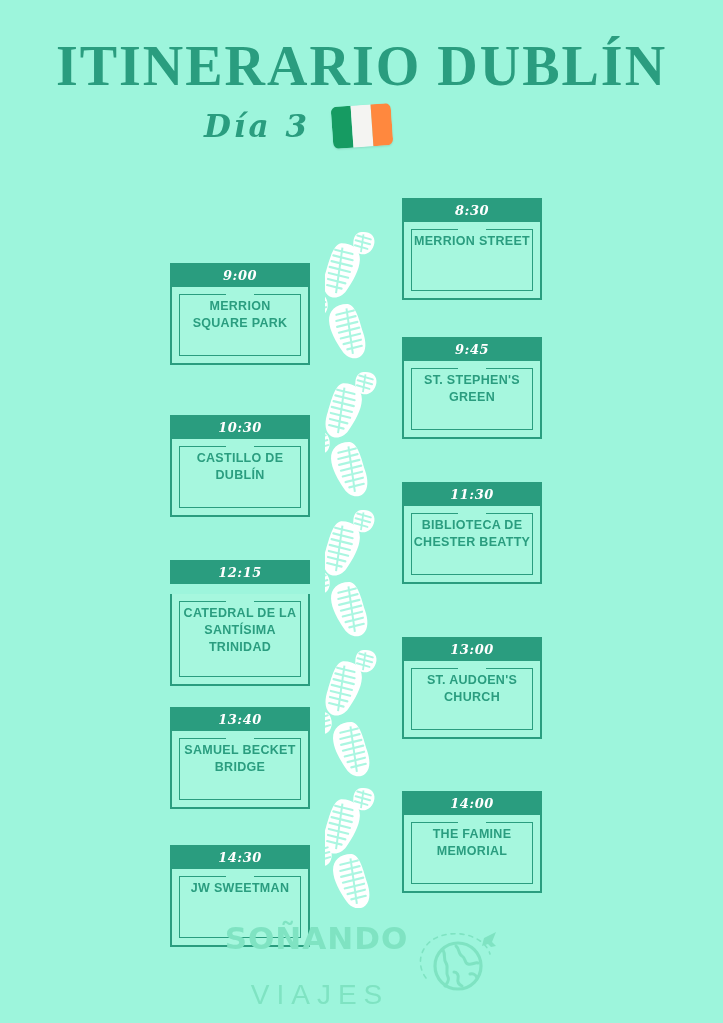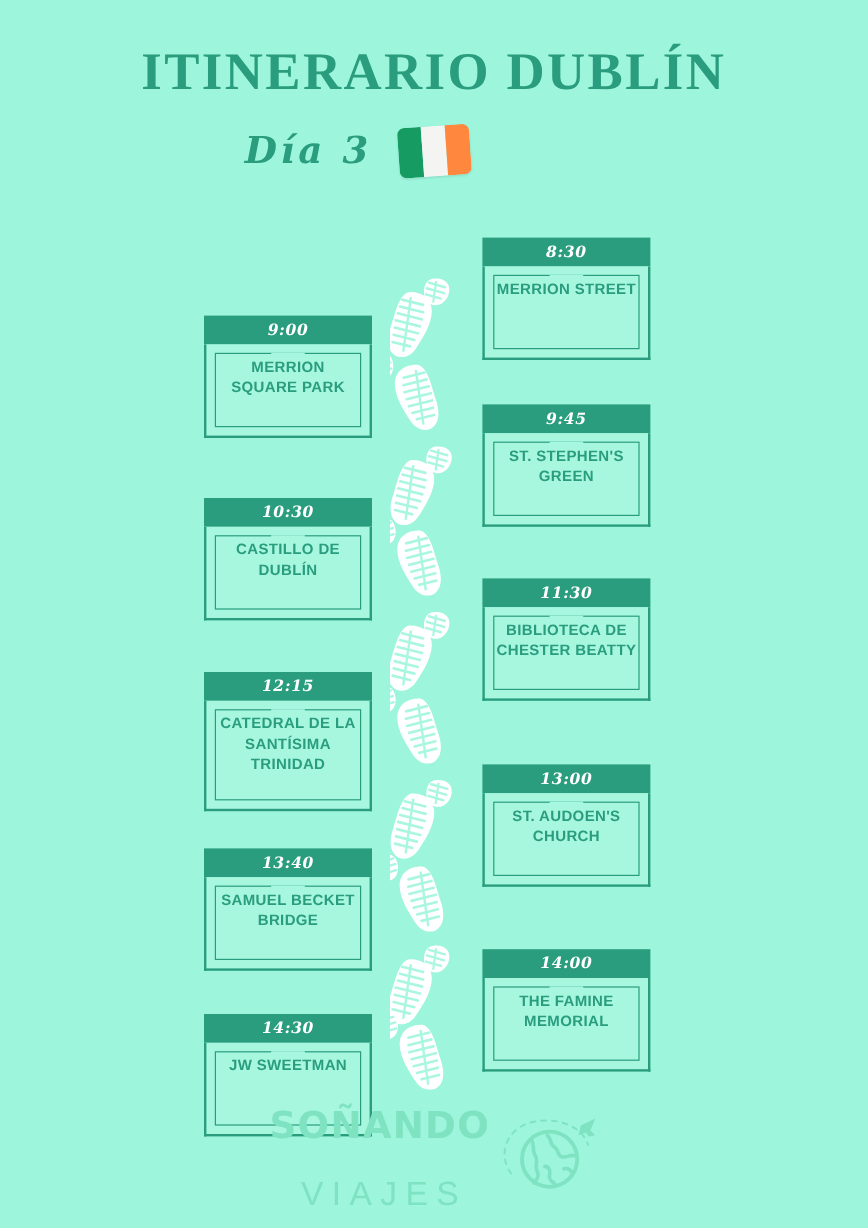--- a/index.html
+++ b/index.html
@@ -23,21 +23,21 @@
     height: 180px;
   }
   .title {
     position: absolute;
     top: 38px;
     left: 0;
     width: 723px;
     text-align: center;
     font-family: "Liberation Serif", "DejaVu Serif", serif;
     font-weight: bold;
-    font-size: 44px;
+    font-size: 56px;
     letter-spacing: 2px;
     color: #2a9d7f;
     line-height: 1;
     white-space: nowrap;
   }
   .subtitle-row {
     position: absolute;
     top: 105px;
     left: 0;
     width: 596px;
@@ -127,21 +127,21 @@
     text-align: center;
     color: #2a9d7f;
     font-family: "Liberation Sans", sans-serif;
     font-weight: bold;
     font-size: 12.5px;
     letter-spacing: 0.3px;
     line-height: 1.35;
     text-transform: uppercase;
   }
   .card.h2 .card-body { height: 78px; }
-  .card.h3 .card-body { height: 92px; }
+  .card.h3 .card-body { height: 92px; margin-top: 10px; }
 
   
   .prints {
     position: absolute;
     left: 325px;
     top: 228px;
     width: 80px;
     height: 680px;
   }
 

